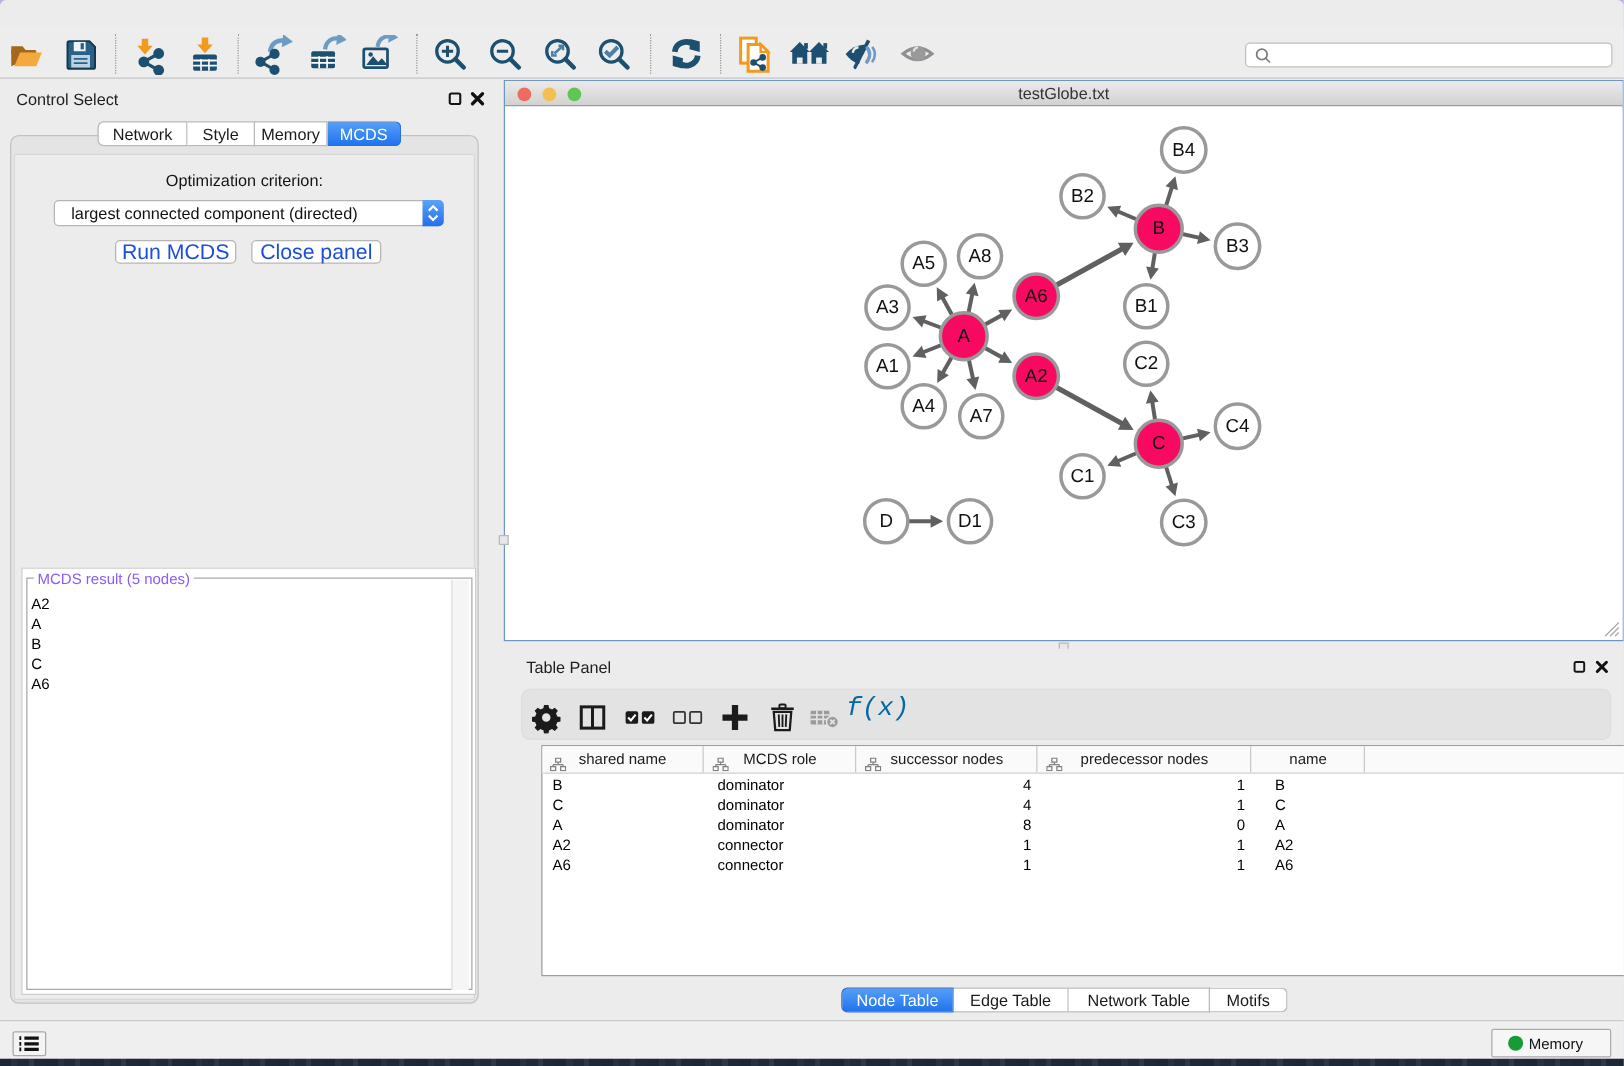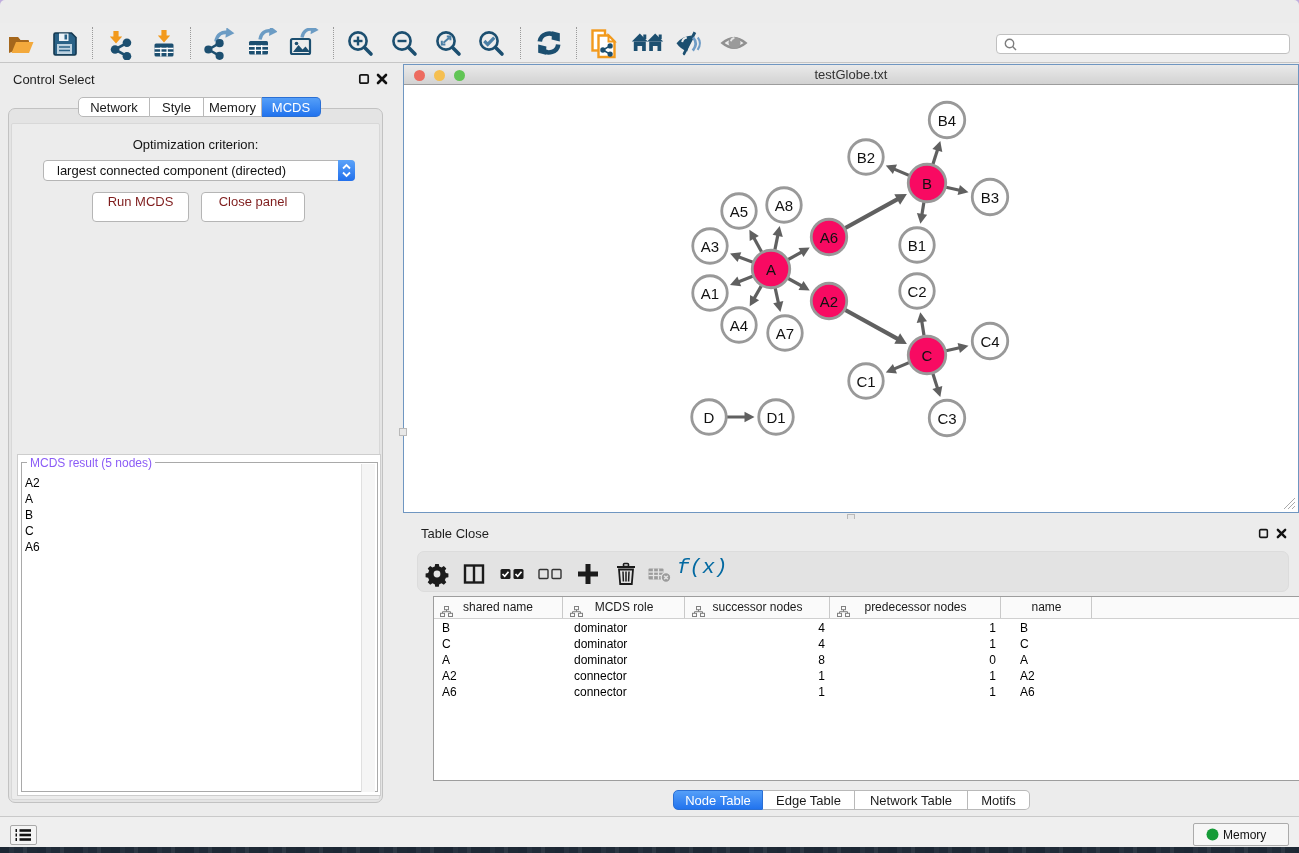--- a/index.html
+++ b/index.html
@@ -20,21 +20,21 @@
 #cpbody { position:absolute; left:8px; top:44px; width:375px; height:695px; background:#e4e4e4; border:1px solid #c2c2c2; border-radius:7px; }
 #cpinner { position:absolute; left:2px; top:14px; width:369px; height:677px; background:#ececec; border:1px solid #d8d8d8; border-radius:2px; }
 #tabs { position:absolute; left:78px; top:33px; height:20px; display:flex; font-size:13px; z-index:5; }
 .tab { height:20px; line-height:20px; text-align:center; background:#fff; border:1px solid #b9b9b9; border-left:none; color:#1a1a1a; }
 .tab.first { border-left:1px solid #b9b9b9; border-radius:5px 0 0 5px; }
 .tab.last { border-radius:0 5px 5px 0; }
 .tab.sel { background:linear-gradient(#559ff8,#2173ee); border-color:#2a6fd4; color:#fff; }
 #optlbl { position:absolute; left:0; width:100%; top:13px; text-align:center; font-size:13px; color:#141414; }
 #dropdown { position:absolute; left:31px; top:36px; width:312px; height:21px; background:#fff; border:1px solid #b5b5b5; border-radius:4px; font-size:13px; color:#111; line-height:20px; padding-left:13px; }
 #dropbtn { position:absolute; right:-1px; top:-1px; width:17px; height:21px; background:linear-gradient(#5ba3f9,#2270ec); border-radius:0 4px 4px 0; }
-.btn { position:absolute; height:30px; background:#fff; border:1px solid #b5b5b5; border-radius:4px; font-size:13px; color:#7f1d1d; text-align:center; line-height:17px; }
+.btn { position:absolute; height:19px; background:#fff; border:1px solid #b5b5b5; border-radius:4px; font-size:17px; color:#1d4ed8; text-align:center; line-height:17px; }
 #mcdsbox { position:absolute; left:5px; top:330px; width:364px; height:342px; background:#fff; border:1px solid #cdcdcd; }
 #fieldset { position:absolute; left:3px; top:7px; width:357px; height:330px; border:1px solid #a9a9a9; }
 #legend { position:absolute; left:5px; top:-7px; background:#fff; padding:0 3px; font-size:12px; color:#8b5cf6; }
 #mlist { position:absolute; left:3px; top:12px; font-size:12px; color:#000; line-height:16px; }
 #mscroll { position:absolute; right:2px; top:1px; width:14px; height:328px; background:#f5f5f5; border-left:1px solid #e0e0e0; }
 
 #nf { position:absolute; left:403px; top:0px; width:896px; height:449px; background:#fff; border:1px solid #6f96c1; }
 #nftitle { position:absolute; left:0; top:0; width:100%; height:20px; background:linear-gradient(#eaeaea,#d2d2d2); border-bottom:1px solid #9c9c9c; }
 #nftext { position:absolute; width:100%; top:2px; text-align:center; font-size:13px; color:#333; }
 #canvas { position:absolute; left:0; top:21px; width:894px; height:426px; background:#fff; }
@@ -319,21 +319,21 @@
             <text x="776" y="417" text-anchor="middle" dominant-baseline="central" font-size="15" fill="#111">D1</text>
           </svg>
     <svg class="grip" style="right:2px;bottom:2px" width="15" height="15" viewBox="0 0 15 15">
             <path d="M14,3 L3,14 M14,7 L7,14 M14,11 L11,14" stroke="#aaa" stroke-width="1"></path>
           </svg>
    </div>
   </div>
   <div class="split" style="left:399px;top:364px"></div>
   <div class="split" style="left:847px;top:450px"></div>
   <div id="tp">
-   <div id="tphdr" class="phdr">Table Close</div>
+   <div id="tphdr" class="phdr">Table Panel</div>
    <svg class="wbtn" style="left:867px;top:9px" width="11" height="11" viewBox="0 0 12 12">
           <rect x="1.8" y="1.8" width="8.4" height="8.4" rx="1.2" fill="none" stroke="#151515" stroke-width="1.7"></rect>
         </svg>
    <svg class="wbtn" style="left:885px;top:9px" width="11" height="11" viewBox="0 0 12 12">
           <path d="M2,2 L10,10 M10,2 L2,10" stroke="#111" stroke-width="2.6" stroke-linecap="round"></path>
         </svg>
    <div id="tptool">
           <svg class="tti" style="left:6px" width="26" height="26" viewBox="0 0 26 26">
             <g fill="#1b1b1b">
               <path d="M11.2,3 h3.6 l.5,2.6 a7.6,7.6 0 0 1 2.3,1 l2.2-1.5 l2.5,2.5 l-1.5,2.2 a7.6,7.6 0 0 1 1,2.3 l2.6,.5 v3.6 l-2.6,.5 a7.6,7.6 0 0 1 -1,2.3 l1.5,2.2 l-2.5,2.5 l-2.2,-1.5 a7.6,7.6 0 0 1 -2.3,1 l-.5,2.6 h-3.6 l-.5,-2.6 a7.6,7.6 0 0 1 -2.3,-1 l-2.2,1.5 l-2.5,-2.5 l1.5,-2.2 a7.6,7.6 0 0 1 -1,-2.3 l-2.6,-.5 v-3.6 l2.6,-.5 a7.6,7.6 0 0 1 1,-2.3 l-1.5,-2.2 l2.5,-2.5 l2.2,1.5 a7.6,7.6 0 0 1 2.3,-1 z" fill-rule="evenodd"></path>

